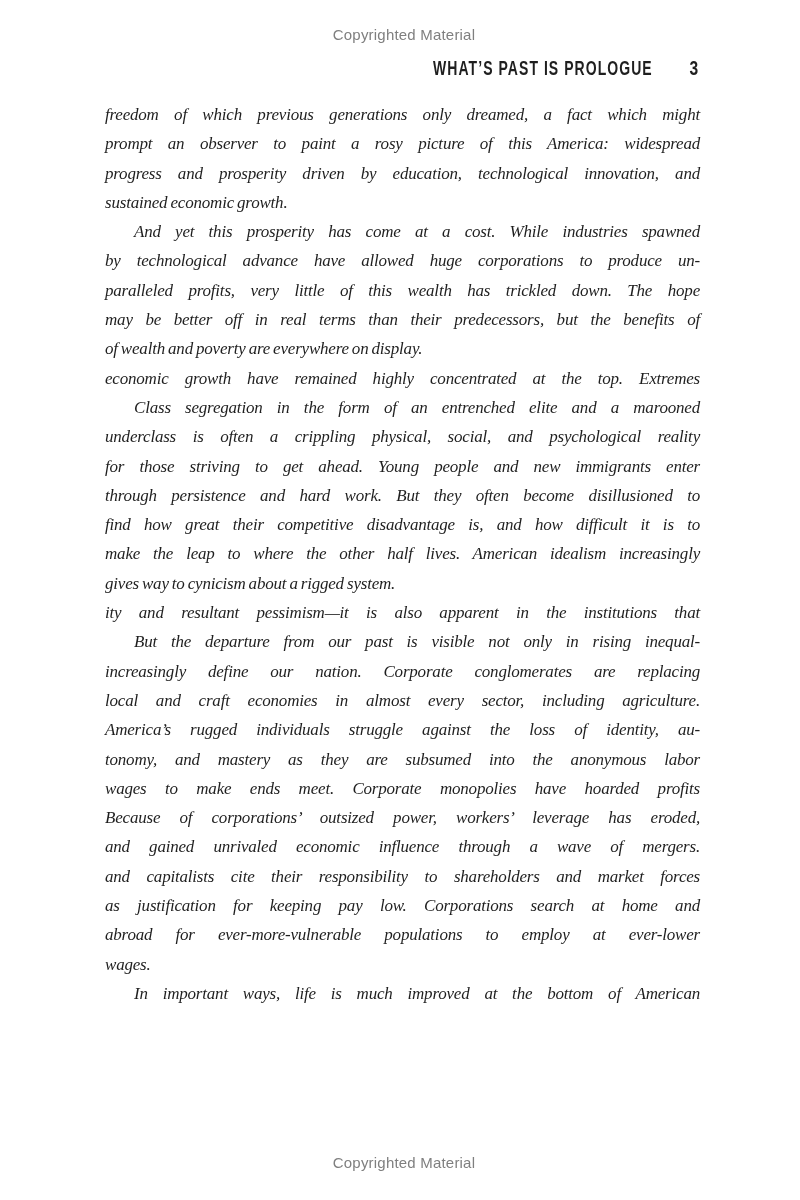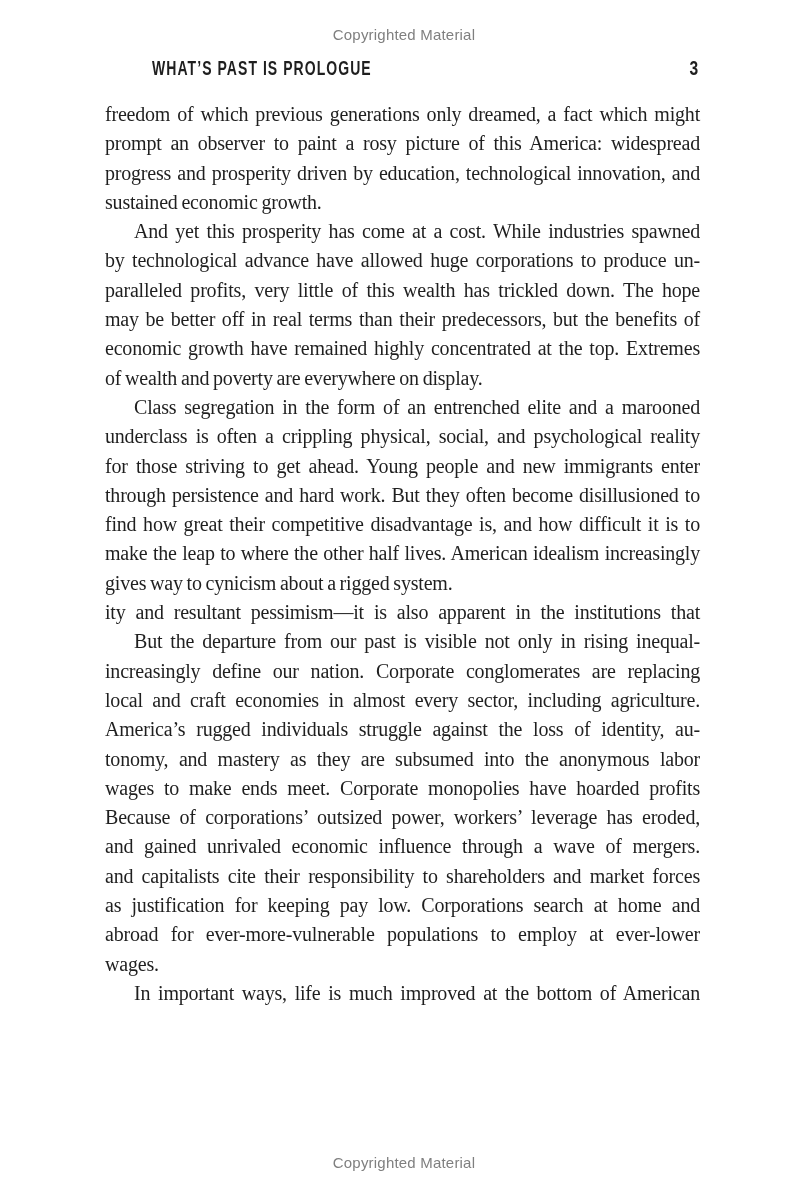--- a/index.html
+++ b/index.html
@@ -29,21 +29,21 @@
   }
   .copyright.top { top: 26px; }
   .copyright.bottom { top: 1154px; }
 
   .running-header {
     position: absolute;
     top: 57px;
     left: 105px;
     width: 595px;
     height: 24px;
-    text-align: left;
+    text-align: right;
     color: var(--text);
   }
   .running-header .title {
     display: inline-block;
     font-family: "Liberation Sans", "DejaVu Sans", sans-serif;
     font-weight: 700;
     font-size: 20px;
     letter-spacing: 1.5px;
     transform: scaleX(0.70);
     transform-origin: center;
@@ -58,25 +58,26 @@
     font-size: 20px;
     transform: scaleX(0.78);
     transform-origin: right center;
   }
 
   .bodytext {
     position: absolute;
     left: 105px;
     top: 100px;
     width: 595px;
-    font-size: 20px;
+    font-size: 17px;
     line-height: 29.3px;
     color: var(--text);
     letter-spacing: -0.2px;
     word-spacing: -1px;
+    font-style: italic;
   }
   .paragraph { margin: 0; }
   .line {
     height: 29.3px;
     text-align: justify;
     text-align-last: justify;
     white-space: nowrap;
     overflow: visible;
   }
   .line.indent { text-indent: 29px; }
@@ -97,22 +98,22 @@
       <div class="line">freedom of which previous generations only dreamed, a fact which might</div>
       <div class="line">prompt an observer to paint a rosy picture of this America: widespread</div>
       <div class="line">progress and prosperity driven by education, technological innovation, and</div>
       <div class="line last">sustained economic growth.</div>
     </div>
     <div class="paragraph">
       <div class="line indent">And yet this prosperity has come at a cost. While industries spawned</div>
       <div class="line">by technological advance have allowed huge corporations to produce un-</div>
       <div class="line">paralleled profits, very little of this wealth has trickled down. The hope</div>
       <div class="line">may be better off in real terms than their predecessors, but the benefits of</div>
+      <div class="line last">of wealth and poverty are everywhere on display.</div>
       <div class="line">economic growth have remained highly concentrated at the top. Extremes</div>
-      <div class="line last">of wealth and poverty are everywhere on display.</div>
     </div>
     <div class="paragraph">
       <div class="line indent">Class segregation in the form of an entrenched elite and a marooned</div>
       <div class="line">underclass is often a crippling physical, social, and psychological reality</div>
       <div class="line">for those striving to get ahead. Young people and new immigrants enter</div>
       <div class="line">through persistence and hard work. But they often become disillusioned to</div>
       <div class="line">find how great their competitive disadvantage is, and how difficult it is to</div>
       <div class="line">make the leap to where the other half lives. American idealism increasingly</div>
       <div class="line last">gives way to cynicism about a rigged system.</div>
     </div>

